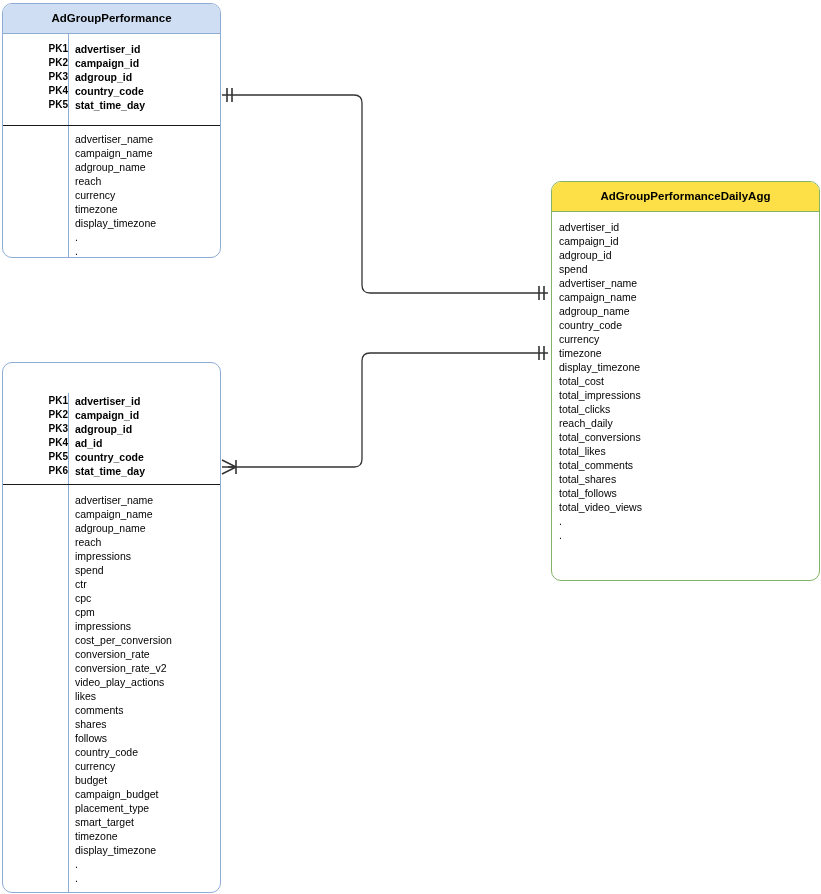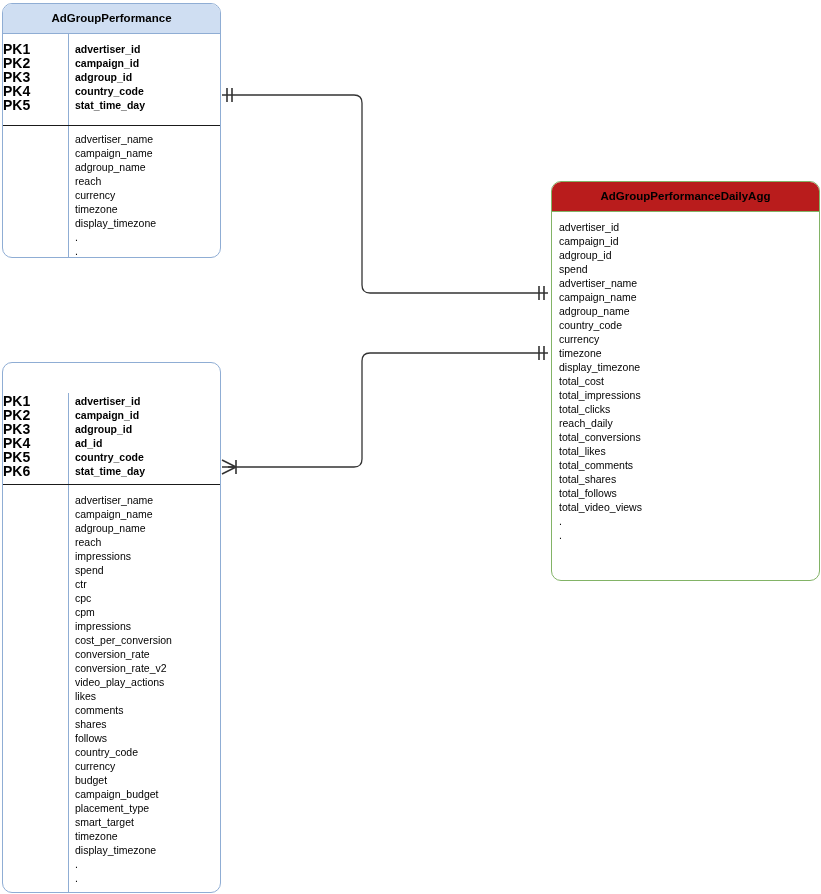--- a/index.html
+++ b/index.html
@@ -37,21 +37,21 @@
     display: flex;
     align-items: center;
     justify-content: center;
   }
   .blue .entity-header {
     background: #cfdef2;
     border-bottom: 1.5px solid #8fadd4;
     height: 30px;
   }
   .green .entity-header {
-    background: #b91c1c;
+    background: #fde047;
     border-bottom: 1.5px solid #82b366;
     height: 30px;
   }
 
   
   .body-grid {
     position: absolute;
     top: 30px;
     left: 0;
     right: 0;
@@ -71,24 +71,24 @@
     height: 0;
     border-top: 1.2px solid #1a1a1a;
   }
   .pk-col {
     position: absolute;
     left: 0;
     top: 0;
     width: 65px;
   }
   .pk-col .row {
-    font-size: 14px;
+    font-size: 10px;
     font-weight: bold;
     color: #000;
-    text-align: left;
+    text-align: right;
     height: 14px;
     line-height: 14px;
   }
   .key-col {
     position: absolute;
     top: 0;
   }
   .key-col .row {
     font-size: 10.5px;
     font-weight: bold;

